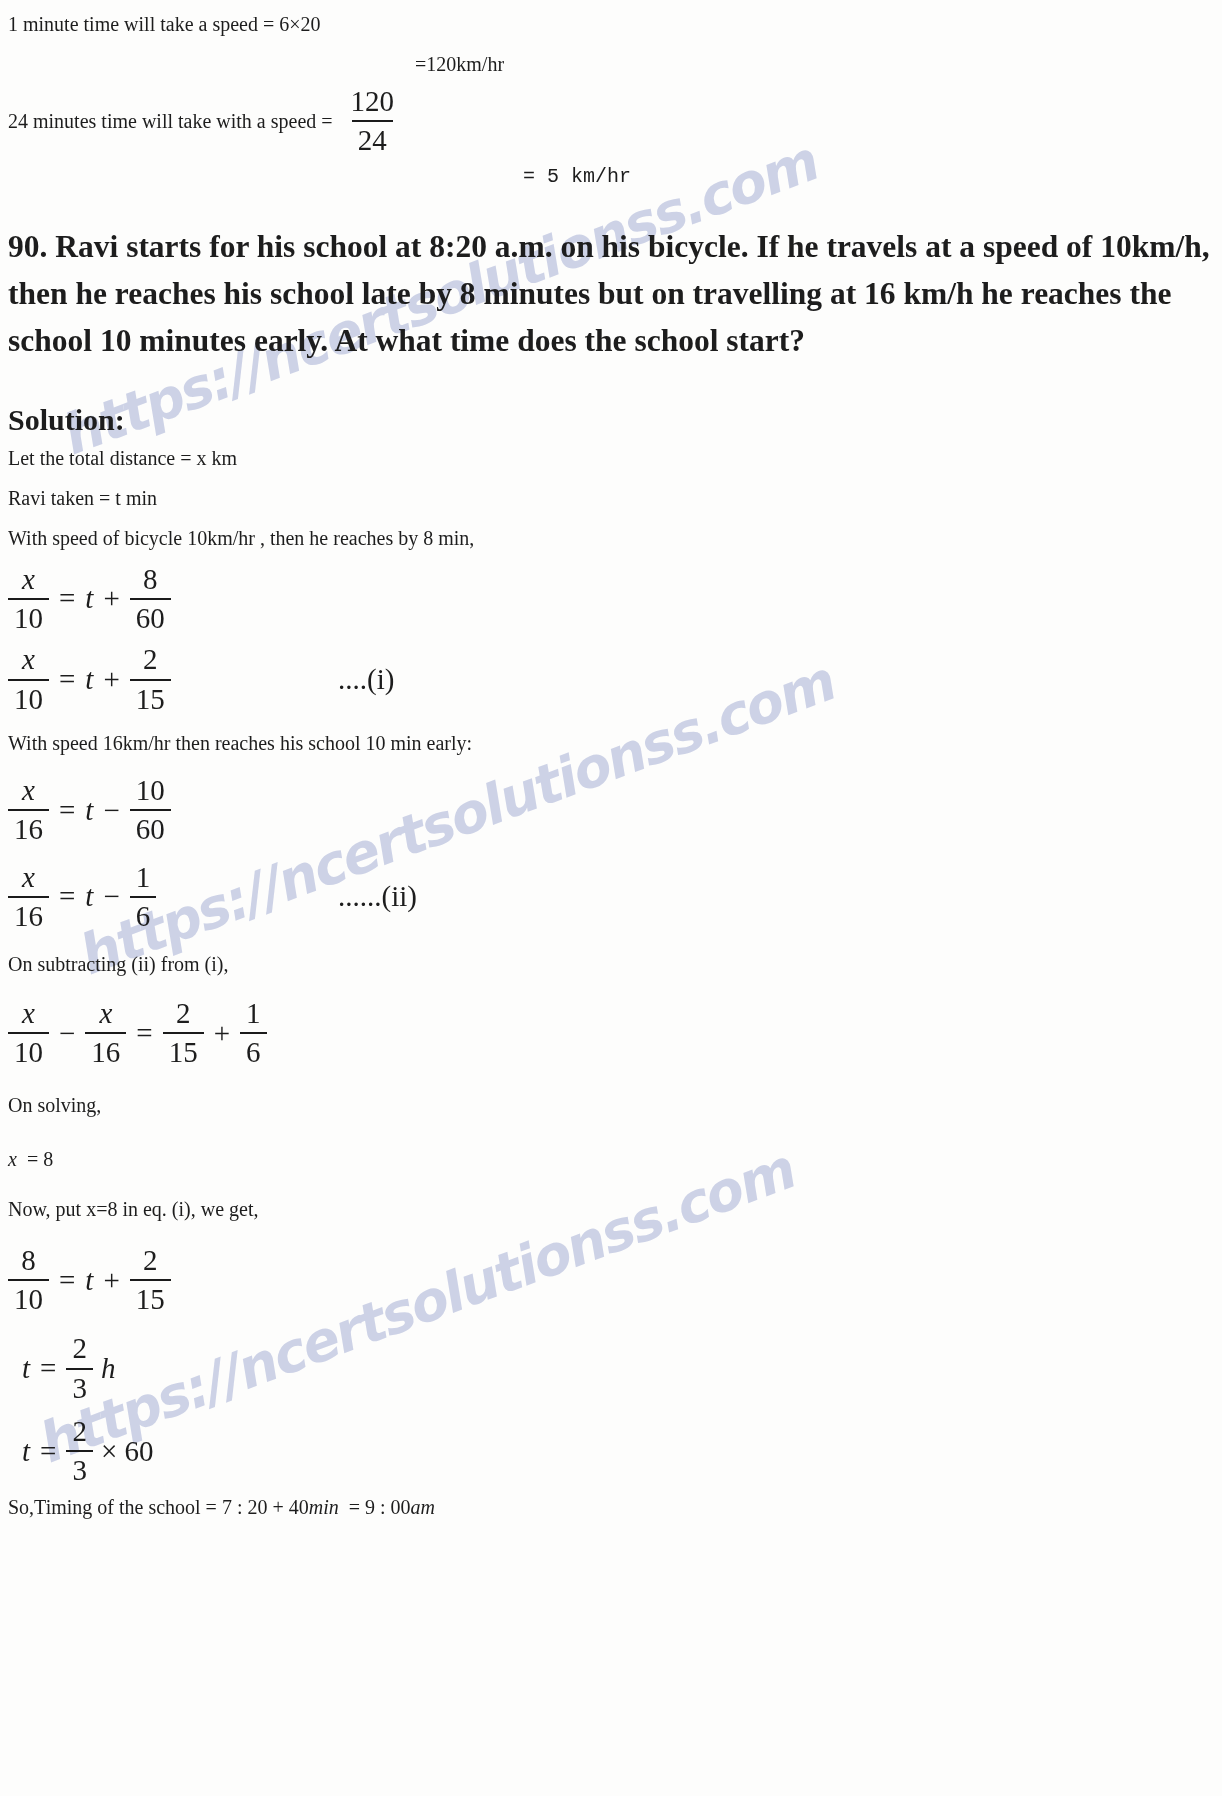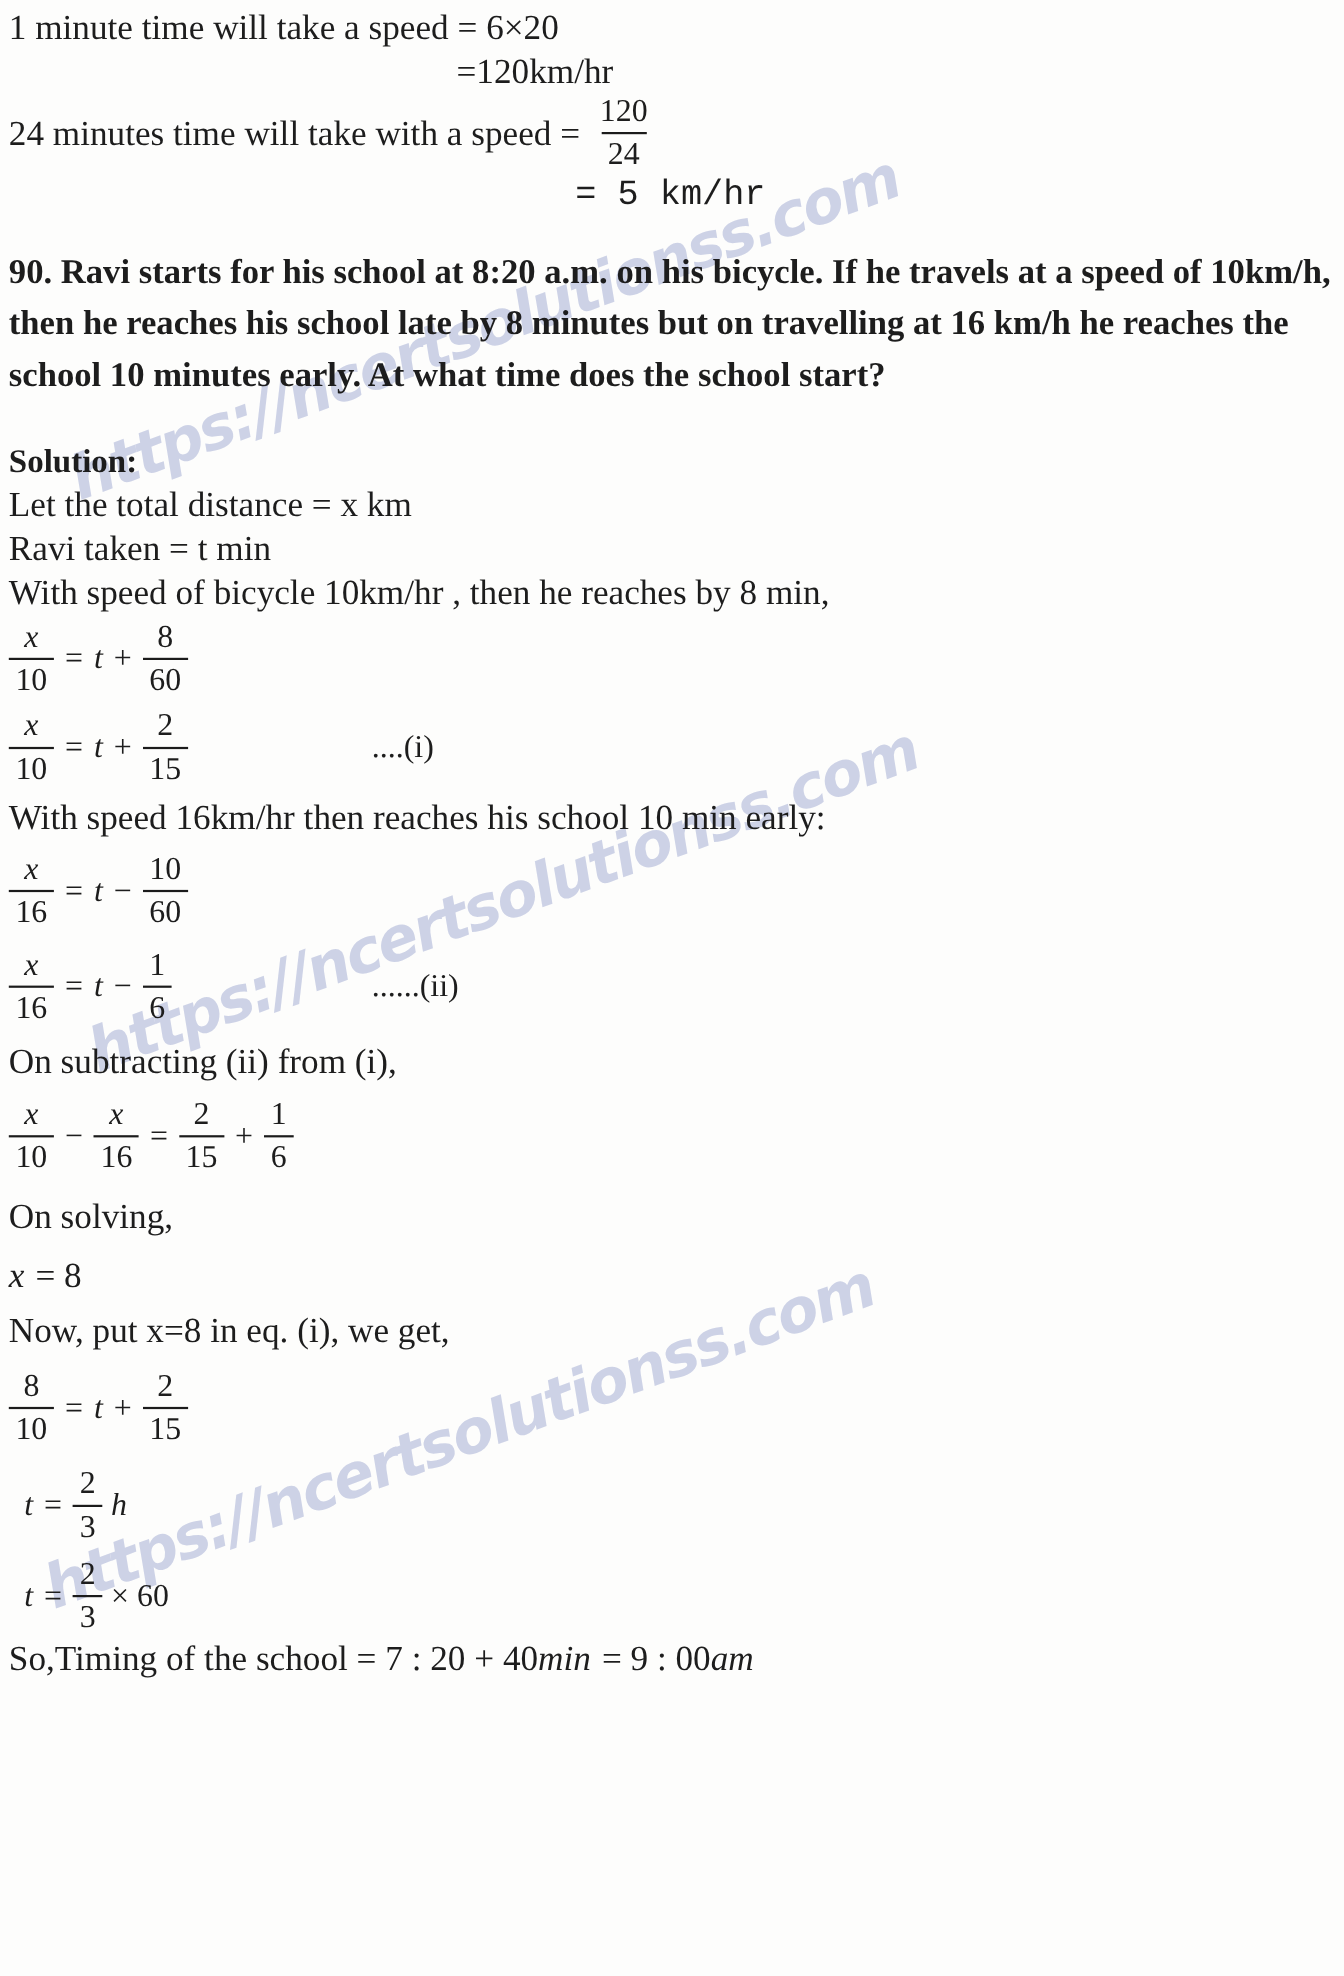--- a/index.html
+++ b/index.html
@@ -14,38 +14,38 @@
     font-size:55px;letter-spacing:-2px;line-height:70px;height:70px;
     color:#8d99c9;opacity:0.42;
     transform:rotate(-20.4deg);transform-origin:left bottom;
     pointer-events:none;
   }
   .wm1{left:78px;top:400px;}
   .wm2{left:95px;top:920px;}
   .wm3{left:55px;top:1408px;}
   
   .content{position:relative;padding:4px 0 0 8px;}
-  .t{font-size:32px;line-height:40px;}
+  .t{font-size:20px;line-height:40px;}
   .ind-120{margin-left:407px;}
   .ind-5km{margin-left:515px;font-family:Liberation Mono, monospace;}
   .qbold{font-size:31.5px;font-weight:bold;line-height:47px;width:1206px;margin:0;}
   .q90{margin-top:26px;}
   .q91{margin-top:30px;}
   .sol-head{margin-top:38px;font-size:30px;font-weight:bold;line-height:36px;}
   .it{font-style:italic;}
   
   .eq{display:flex;align-items:center;font-size:29px;position:relative;width:760px;}
   .eq .op{margin:0 10px;}
   .eq .tail{margin-left:8px;}
   .frac{display:inline-flex;flex-direction:column;align-items:center;line-height:1.08;}
   .frac .num{padding:0 6px 3px 6px;}
   .frac .den{border-top:2.5px solid #1b1b1b;padding:3px 6px 0 6px;}
   .eqlabel{position:absolute;left:330px;font-size:29px;}
   .eq-intro{margin-top:2px;}
-  .eq-intro .txt{font-size:32px;}
+  .eq-intro .txt{font-size:20px;}
   .eq-intro .frac{margin-left:12px;}
   .mt6{margin-top:6px;}  .mt8{margin-top:8px;}  .mt10{margin-top:10px;}
   .mt12{margin-top:12px;} .mt14{margin-top:14px;} .mt16{margin-top:16px;} .mt18{margin-top:18px;}
   .eq-ind{margin-left:14px;}
   .gap-after{margin-left:10px;}
 </style>
 </head>
 <body>
 
 <div class="page">

